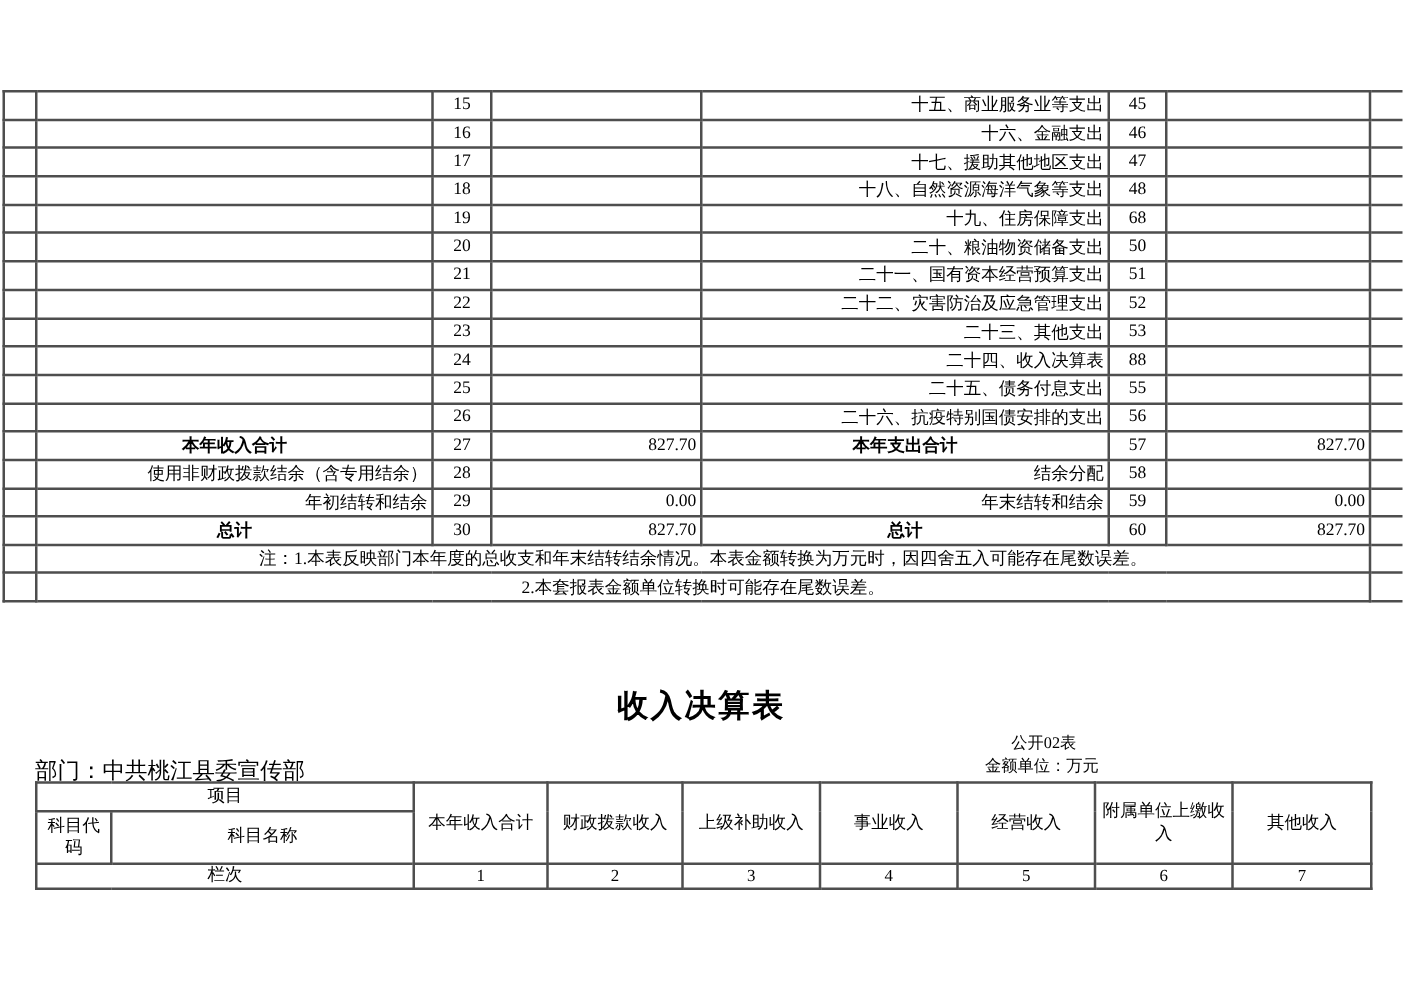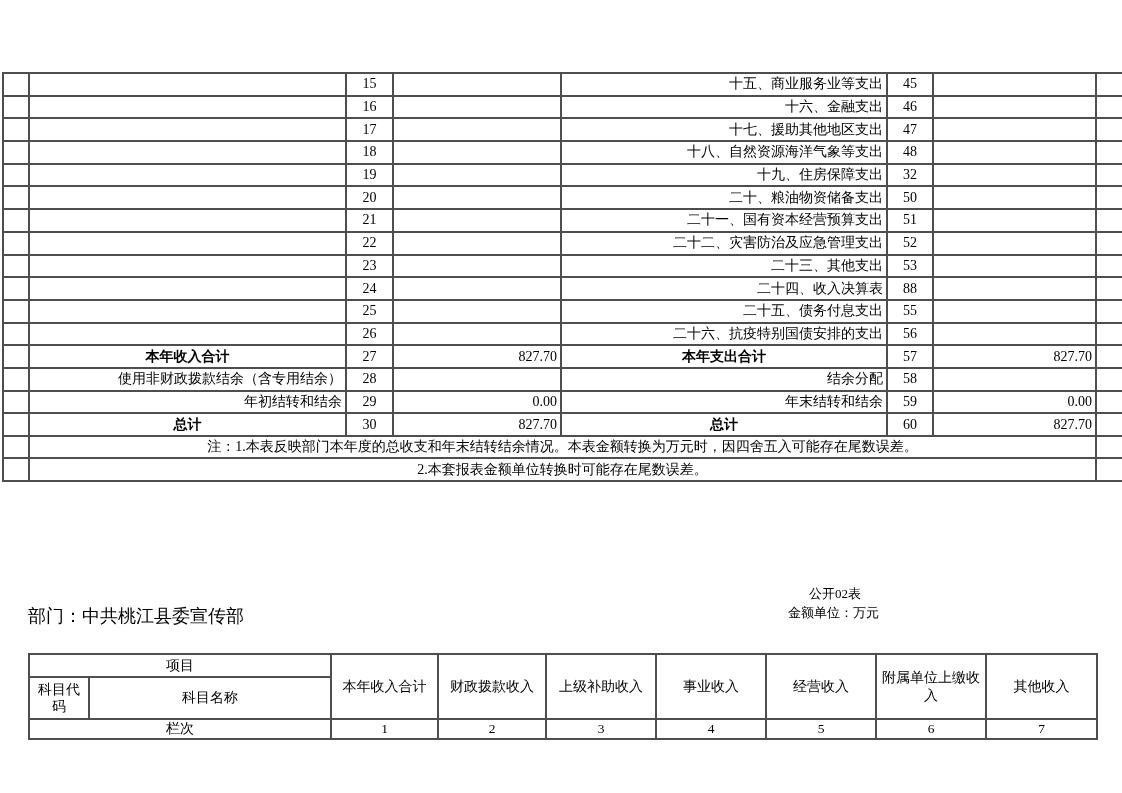--- a/index.html
+++ b/index.html
@@ -74,21 +74,21 @@
     position: absolute;
     top: 604px;
     right: 49px;
     font-size: 13px;
   }
   #t2wrap {
     position: absolute;
     top: 625px;
     left: 28px;
   }
-  #t2 { width: 1068px; margin-top: 28px; }
+  #t2 { width: 1068px; }
   #t2 td {
     text-align: center;
     white-space: normal;
     line-height: 1.25;
   }
   #t2 tr.hr1 { height: 23px; }
   #t2 tr.hr2 { height: 42px; }
   #t2 tr.hr3 { height: 20px; }
   #t2 td.cnum { font-size: 13.5px; }
 </style>
@@ -149,21 +149,21 @@
             <td class="num">48</td>
             <td class="amt"></td>
             <td class="edge"></td>
           </tr>
           <tr>
             <td class="edge"></td>
             <td class="lab"></td>
             <td class="num">19</td>
             <td class="amt"></td>
             <td class="lab">十九、住房保障支出</td>
-            <td class="num">32</td>
+            <td class="num">68</td>
             <td class="amt"></td>
             <td class="edge"></td>
           </tr>
           <tr>
             <td class="edge"></td>
             <td class="lab"></td>
             <td class="num">20</td>
             <td class="amt"></td>
             <td class="lab">二十、粮油物资储备支出</td>
             <td class="num">50</td>
@@ -277,20 +277,21 @@
           </tr>
           <tr class="noterow">
             <td class="edge"></td>
             <td class="note" colspan="6">2.本套报表金额单位转换时可能存在尾数误差。</td>
             <td class="edge"></td>
           </tr>
         </tbody>
     </table>
   </div>
 
+  <div class="inc-title">收入决算表</div>
   <div class="form-code">公开02表</div>
   <div class="dept">部门：中共桃江县委宣传部</div>
   <div class="unit">金额单位：万元</div>
 
   <div id="t2wrap">
     <table class="fin" id="t2">
       <colgroup>
         <col style="width:60px">
           <col style="width:242px">
           <col style="width:107px">

